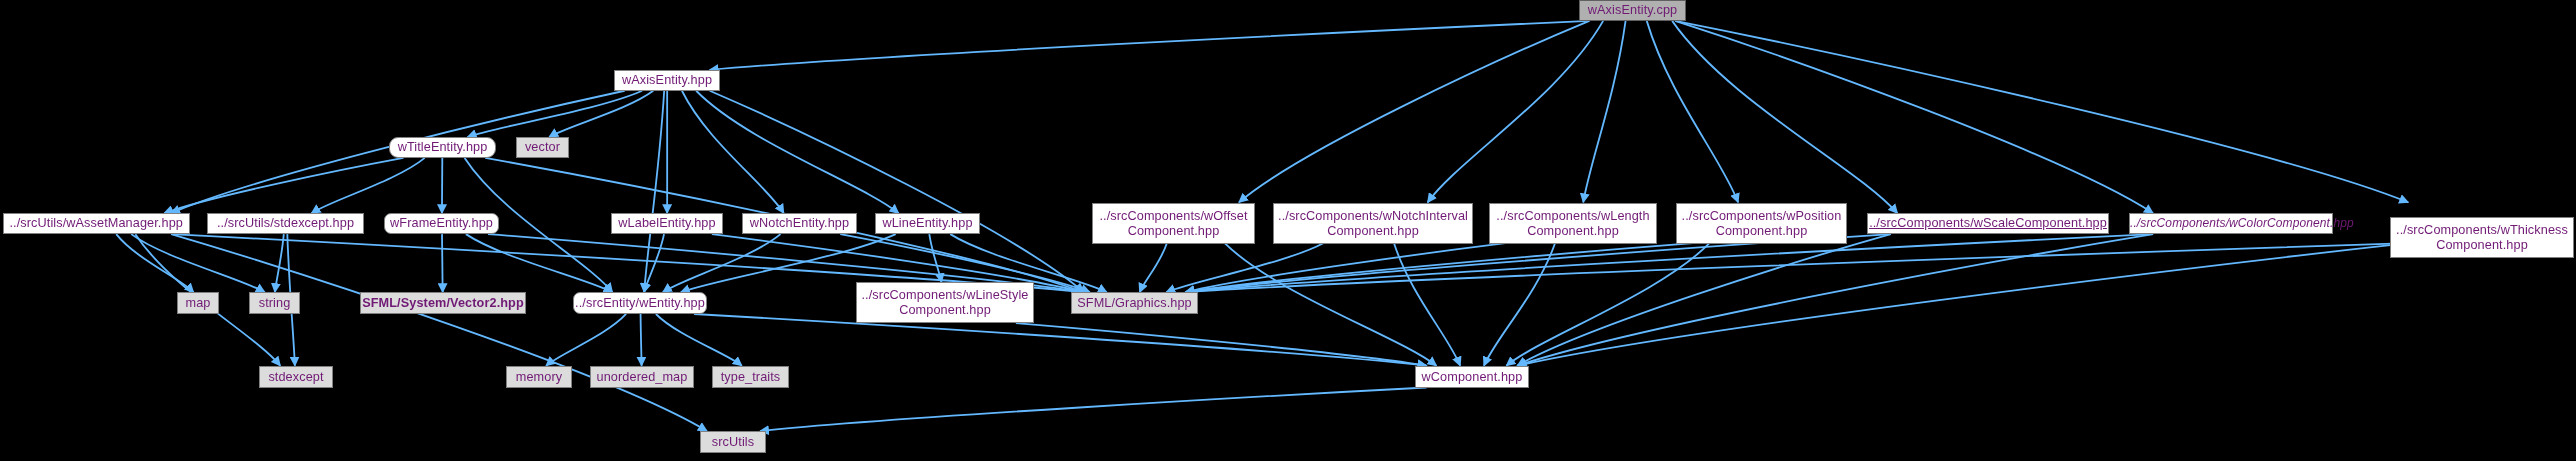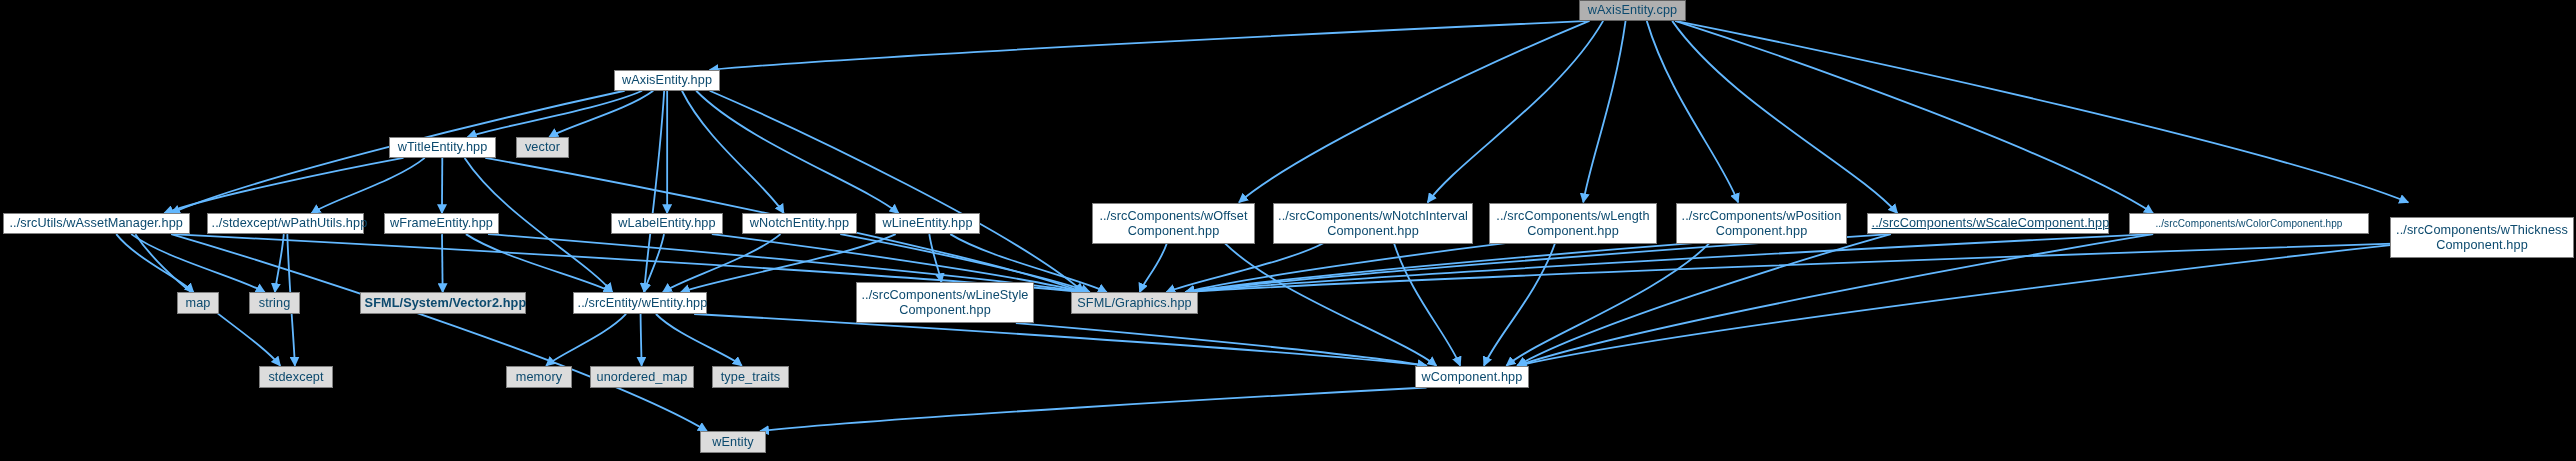--- a/index.html
+++ b/index.html
@@ -1,20 +1,20 @@
 <!DOCTYPE html>
 <html style="font-size:14.5px"><head>
 <meta charset="utf-8">
 <style>
   html,body{margin:0;padding:0;background:#000;}
   #graph-root{position:relative;width:2576px;height:461px;background:#000;overflow:hidden;
     font-family:"Liberation Sans", sans-serif;}
   svg#edges{position:absolute;left:0;top:0;width:2576px;height:461px;}
-  .node{position:absolute;box-sizing:border-box;display:flex;align-items:center;justify-content:flex-start;
-    text-align:center;line-height:1.12;letter-spacing:0.1px;color:#0c4a6e;}
+  .node{position:absolute;box-sizing:border-box;display:flex;align-items:center;justify-content:center;
+    text-align:center;line-height:1.12;letter-spacing:0.1px;color:#701a75;}
   .node .lbl{display:block;width:100%;padding:0 3.6px;}
   .n-white{background:#ffffff;border:0.9px solid #808080;}
   .n-grey{background:#dcdcdc;border:0.9px solid #808080;}
   .n-root{background:#b0b0b0;border:0.9px solid #606060;}
 </style>
 </head>
 <body>
 
 <div id="graph-root">
   <svg id="edges" viewBox="0 0 2836 508" preserveAspectRatio="none">
@@ -84,33 +84,33 @@
         <path d="M 1570.5 427 C 1387.05 436.6, 968.784 460.84, 836.7 475" fill="none" stroke="#63b8ff" stroke-width="2" marker-end="url(#arrow)"></path>
       </g>
   </svg>
   <div id="node-layer">
       <div class="node n-root" style="left: 1579px; top: 0px; width: 107px; height: 21px; font-size: 12.7px;">
         <span class="lbl">wAxisEntity.cpp</span>
       </div>
       <div class="node n-white" style="left: 614px; top: 70px; width: 106px; height: 21px; font-size: 12.7px;">
         <span class="lbl">wAxisEntity.hpp</span>
       </div>
-      <div class="node n-white" style="left: 389px; top: 137px; width: 107px; height: 21px; font-size: 12.7px;">
+      <div class="node n-white" style="left: 389px; top: 137px; width: 107px; height: 21px; font-size: 12.7px; border-radius: 9px;">
         <span class="lbl">wTitleEntity.hpp</span>
       </div>
       <div class="node n-grey" style="left: 516px; top: 137px; width: 53px; height: 21px; font-size: 12.7px;">
         <span class="lbl">vector</span>
       </div>
       <div class="node n-white" style="left: 2.7px; top: 213px; width: 187px; height: 21px; font-size: 12.7px;">
         <span class="lbl">../srcUtils/wAssetManager.hpp</span>
       </div>
       <div class="node n-white" style="left: 207px; top: 213px; width: 157px; height: 21px; font-size: 12.7px;">
-        <span class="lbl">../stdexcept/wPathUtils.hpp</span>
+        <span class="lbl">../srcUtils/stdexcept.hpp</span>
       </div>
-      <div class="node n-white" style="left: 384px; top: 213px; width: 115px; height: 21px; font-size: 12.7px;">
+      <div class="node n-white" style="left: 384px; top: 213px; width: 115px; height: 21px; font-size: 12.7px; border-radius: 7px;">
         <span class="lbl">wFrameEntity.hpp</span>
       </div>
       <div class="node n-white" style="left: 611px; top: 213px; width: 112px; height: 21px; font-size: 12.7px;">
         <span class="lbl">wLabelEntity.hpp</span>
       </div>
       <div class="node n-white" style="left: 742px; top: 213px; width: 115px; height: 21px; font-size: 12.7px;">
         <span class="lbl">wNotchEntity.hpp</span>
       </div>
       <div class="node n-white" style="left: 875px; top: 213px; width: 105px; height: 21px; font-size: 12.7px;">
         <span class="lbl">wLineEntity.hpp</span>
@@ -123,36 +123,36 @@
       </div>
       <div class="node n-white" style="left: 1489px; top: 203px; width: 168px; height: 41px; font-size: 12.7px;">
         <span class="lbl">../srcComponents/wLength<br>Component.hpp</span>
       </div>
       <div class="node n-white" style="left: 1676px; top: 203px; width: 171px; height: 41px; font-size: 12.7px;">
         <span class="lbl">../srcComponents/wPosition<br>Component.hpp</span>
       </div>
       <div class="node n-white" style="left: 1867px; top: 213px; width: 242px; height: 21px; font-size: 12.7px; text-decoration: underline;">
         <span class="lbl">../srcComponents/wScaleComponent.hpp</span>
       </div>
-      <div class="node n-white" style="left: 2129px; top: 213px; width: 240px; height: 21px; font-size: 10px;">
+      <div class="node n-white" style="left: 2129px; top: 213px; width: 204px; height: 21px; font-size: 12px; font-style: italic;">
         <span class="lbl">../srcComponents/wColorComponent.hpp</span>
       </div>
       <div class="node n-white" style="left: 2390px; top: 217px; width: 184px; height: 41px; font-size: 12.7px;">
         <span class="lbl">../srcComponents/wThickness<br>Component.hpp</span>
       </div>
       <div class="node n-grey" style="left: 177px; top: 292px; width: 42px; height: 22px; font-size: 12.7px;">
         <span class="lbl">map</span>
       </div>
       <div class="node n-grey" style="left: 249px; top: 292px; width: 51px; height: 22px; font-size: 12.7px;">
         <span class="lbl">string</span>
       </div>
       <div class="node n-grey" style="left: 360px; top: 292px; width: 166px; height: 22px; font-size: 12.7px; font-weight: bold;">
         <span class="lbl">SFML/System/Vector2.hpp</span>
       </div>
-      <div class="node n-white" style="left: 573px; top: 292px; width: 134px; height: 22px; font-size: 12.7px;">
+      <div class="node n-white" style="left: 573px; top: 292px; width: 134px; height: 22px; font-size: 12.7px; border-radius: 7px;">
         <span class="lbl">../srcEntity/wEntity.hpp</span>
       </div>
       <div class="node n-white" style="left: 856px; top: 282px; width: 178px; height: 41px; font-size: 12.7px;">
         <span class="lbl">../srcComponents/wLineStyle<br>Component.hpp</span>
       </div>
       <div class="node n-grey" style="left: 1071px; top: 292px; width: 127px; height: 22px; font-size: 12.7px;">
         <span class="lbl">SFML/Graphics.hpp</span>
       </div>
       <div class="node n-grey" style="left: 259px; top: 366px; width: 74px; height: 22px; font-size: 12.7px;">
         <span class="lbl">stdexcept</span>
@@ -163,17 +163,17 @@
       <div class="node n-grey" style="left: 590px; top: 366px; width: 104px; height: 22px; font-size: 12.7px;">
         <span class="lbl">unordered_map</span>
       </div>
       <div class="node n-grey" style="left: 712px; top: 366px; width: 77px; height: 22px; font-size: 12.7px;">
         <span class="lbl">type_traits</span>
       </div>
       <div class="node n-white" style="left: 1415px; top: 366px; width: 114px; height: 22px; font-size: 12.7px;">
         <span class="lbl">wComponent.hpp</span>
       </div>
       <div class="node n-grey" style="left: 700px; top: 431px; width: 66px; height: 22px; font-size: 12.7px;">
-        <span class="lbl">wEntity</span>
+        <span class="lbl">srcUtils</span>
       </div>
     </div>
 </div>
 
 
 </body></html>

